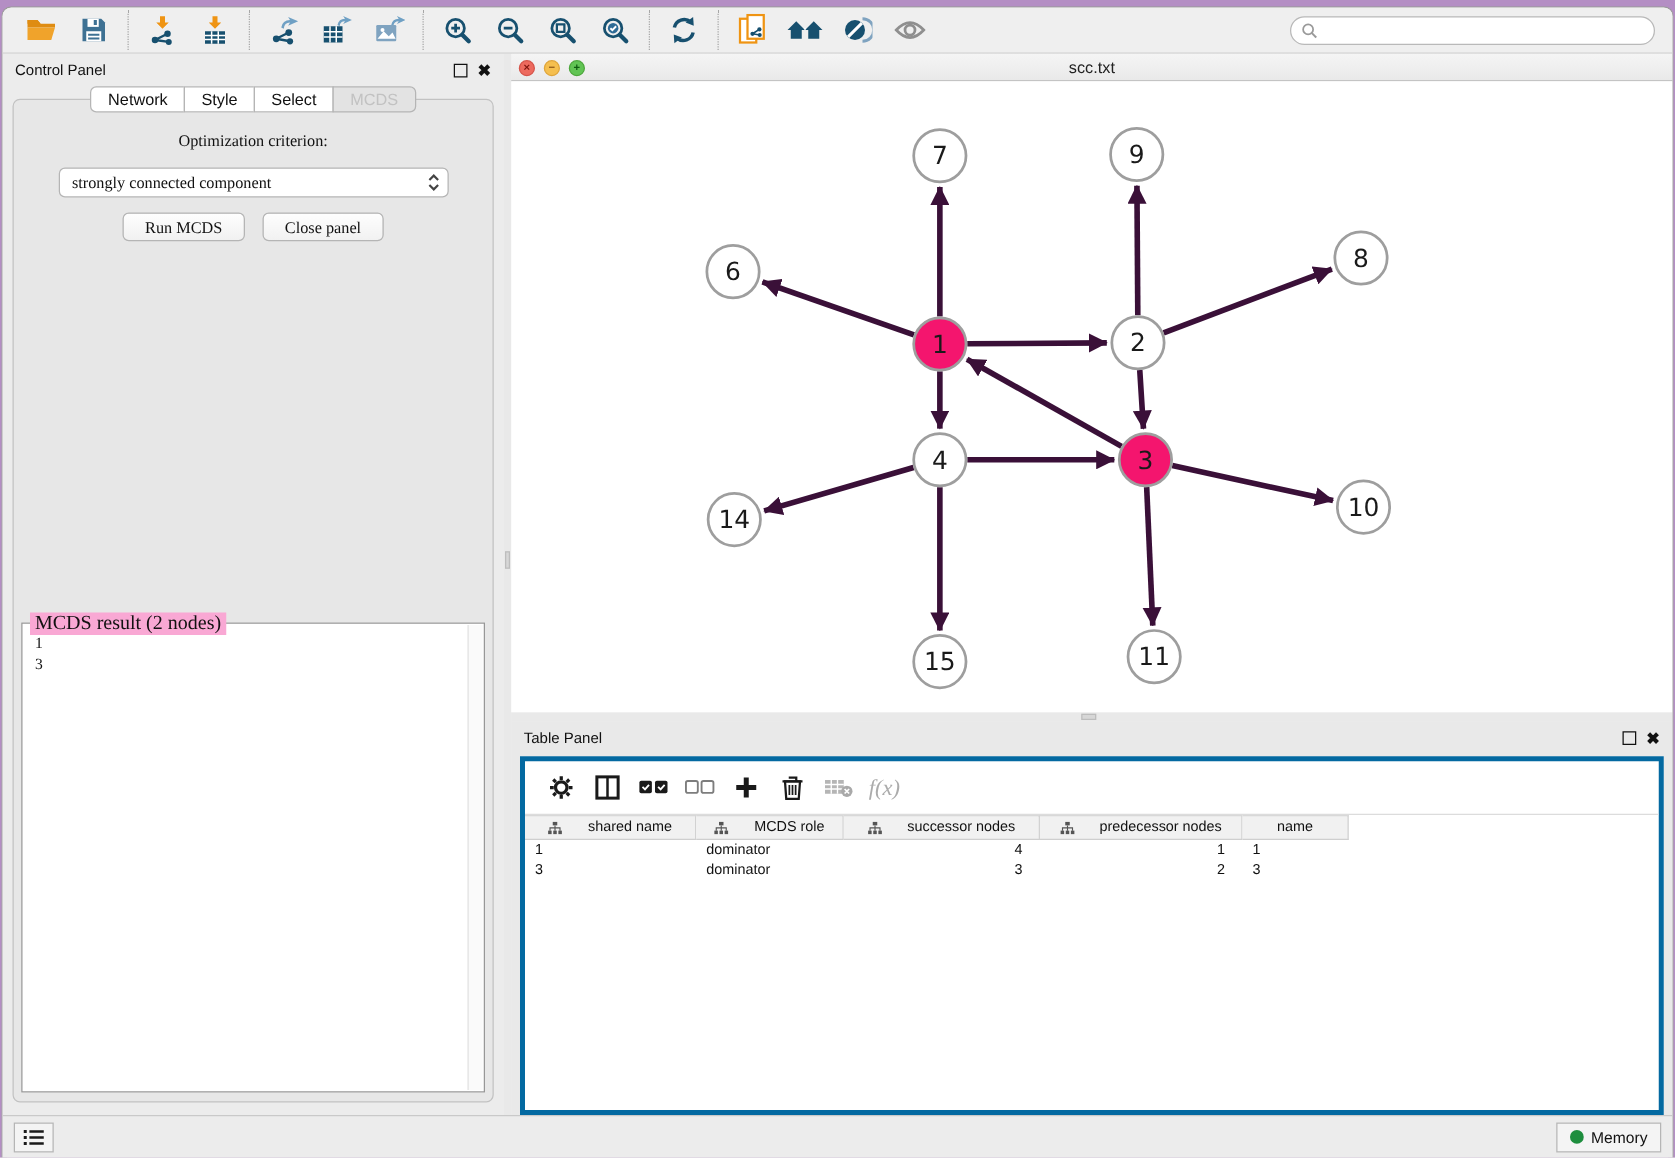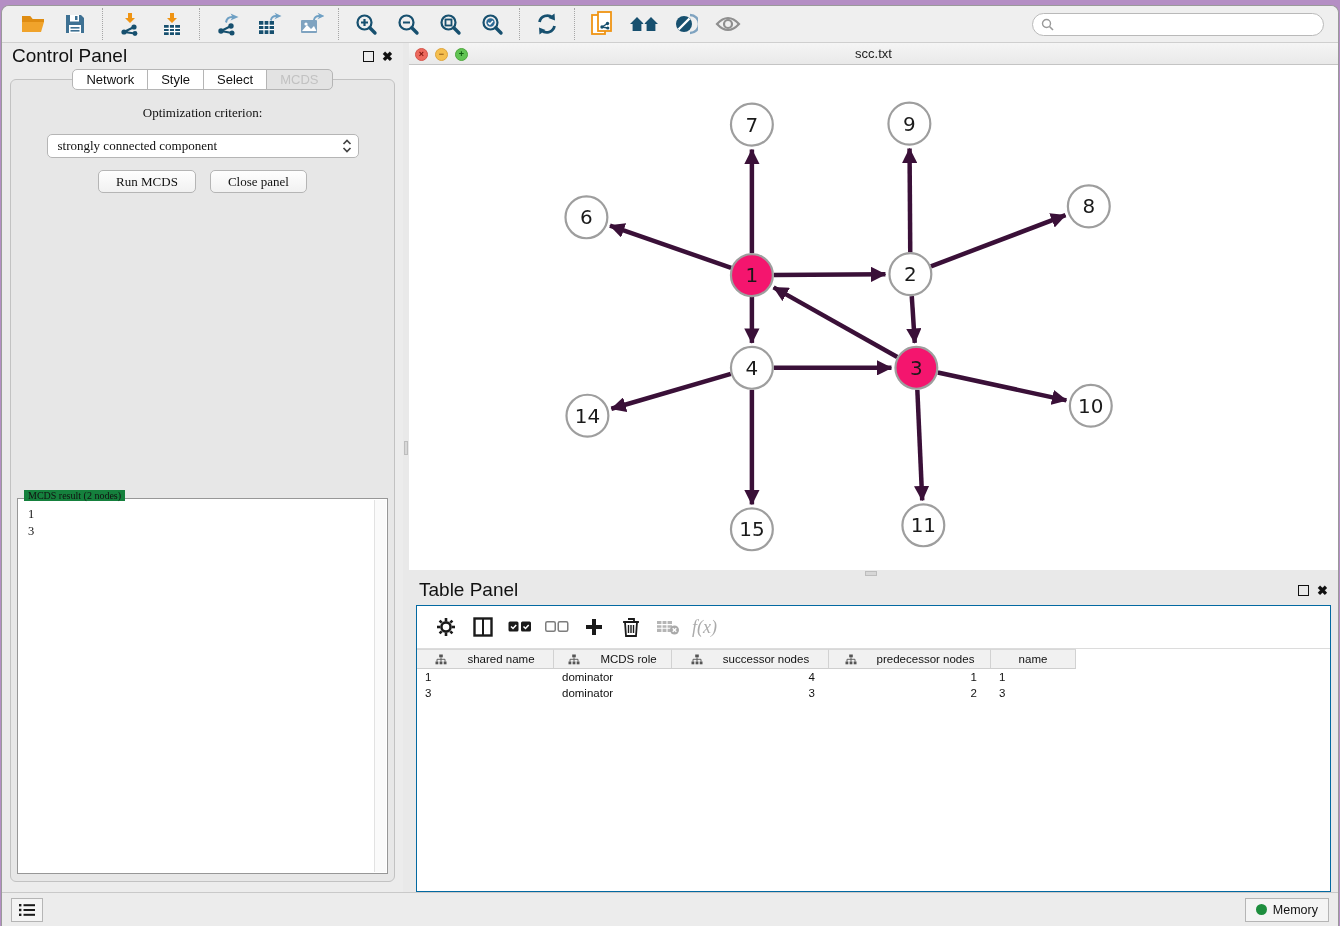--- a/index.html
+++ b/index.html
@@ -26,62 +26,62 @@
   .search-wrap input { border:none; outline:none; flex:1; font-size:12px; margin-left:5px; background:transparent; }
 
   
   .main { flex:1; display:flex; min-height:0; }
   .vsplit { width:6px; background:#e9e9e9; position:relative; flex:none; }
   .vsplit .handle { position:absolute; top:398px; left:1px; width:4px; height:14px; background:#d7d7d7; border:1px solid #bdbdbd; }
 
   
   .control-panel { width:401px; flex:none; background:#ececec; display:flex; flex-direction:column; }
   .panel-head { height:26px; display:flex; align-items:center; padding:0 10px; flex:none; }
-  .panel-head .ptitle { font-size:19px; color:#111; }
+  .panel-head .ptitle { font-size:12px; color:#111; }
   .panel-head .pbtns { margin-left:auto; display:flex; align-items:center; gap:8px; }
   .float-ic { width:11px; height:11px; border:1.6px solid #111; display:inline-block; }
   .close-ic { font-size:13px; font-weight:bold; color:#111; line-height:11px; }
   .cp-tabs { display:flex; justify-content:center; position:relative; z-index:2; margin-bottom:-11px; flex:none; }
   .tab { height:21px; padding:0 13px; font-size:13px; background:#fff; border:1px solid #b5b5b5; color:#111;
     display:flex; align-items:center; margin-left:-1px; }
   .tab:first-child { border-radius:5px 0 0 5px; margin-left:0; }
   .tab:last-child { border-radius:0 5px 5px 0; }
   .tab.active { background:#e3e3e3; color:#c2c2c2; }
   .cp-body { flex:1; margin:0 8px 10px; border:1px solid #c2c2c2; border-radius:6px; background:#e7e7e7;
     padding-top:25px; display:flex; flex-direction:column; min-height:0;font-family:Liberation Serif, serif; }
   .opt-label { text-align:center; font-size:13px; color:#111; }
   .dropdown { width:312px; height:24px; margin:13px auto 0; background:#fff; border:1px solid #b5b5b5;
     border-radius:5px; display:flex; align-items:center; padding:0 6px 0 10px; font-size:13px; color:#111; }
   .dropdown .chev { margin-left:auto; }
   .btn-row { display:flex; justify-content:center; gap:14px; margin-top:12px; }
   .pushbtn { height:23px; padding:0 17px; font-size:13px; color:#111; background:linear-gradient(#fefefe,#f1f1f1);
     border:1px solid #b5b5b5; border-radius:5px; display:flex; align-items:center; }
   .result-box { margin:auto 6px 7px; height:376px; border:1px solid #979797; background:#fff; position:relative; flex:none; }
-  .result-label { position:absolute; top:-9px; left:6px; background:#15803d; padding:0 4px; font-size:10px; color:#111; }
+  .result-label { position:absolute; top:-9px; left:6px; background:#f9a8d4; padding:0 4px; font-size:16px; color:#111; }
   .result-lines { padding:7px 10px; font-size:12.5px; color:#111; line-height:17px; }
   .result-scroll { position:absolute; top:1px; right:1px; bottom:1px; width:12px; background:#fafafa; border-left:1px solid #e2e2e2; }
 
   
   .right-col { flex:1; display:flex; flex-direction:column; min-width:0; }
   .net-titlebar { height:22px; background:linear-gradient(#f5f5f5,#e9e9e9); border-bottom:1px solid #c4c4c4;
     position:relative; display:flex; align-items:center; justify-content:center; flex:none; }
   .net-title { font-size:13px; color:#222; }
   .lights { position:absolute; left:6px; top:5px; display:flex; gap:7px; }
   .light { width:13px; height:13px; border-radius:50%; font-size:9px; font-weight:bold; display:flex;
     align-items:center; justify-content:center; line-height:1; }
   .light.red { background:#ed6a5e; border:1px solid #d5544a; color:#7c120b; }
   .light.yellow { background:#f5bf4f; border:1px solid #dfa53b; color:#90591a; }
   .light.green { background:#61c454; border:1px solid #4da73c; color:#0e5c10; }
   .net-canvas { height:505px; background:#fff; flex:none; position:relative; }
   .hsplit { height:7px; background:#e9e9e9; position:relative; flex:none; }
   .hsplit .handle { position:absolute; left:456px; top:1px; width:12px; height:5px; background:#d7d7d7; border:1px solid #bdbdbd; }
 
   
   .table-panel { flex:1; background:#e9e9e9; display:flex; flex-direction:column; min-height:0; }
-  .tp-white { flex:1; margin:2px 7px 0; background:#fff; border:1px solid #0369a1; display:flex; flex-direction:column; min-height:0; }
+  .tp-white { flex:1; margin:2px 7px 0; background:#fff; border:4px solid #0369a1; display:flex; flex-direction:column; min-height:0; }
   .tp-toolbar { height:43px; display:flex; align-items:center; padding:0 10px; border-bottom:1px solid #dcdcdc; flex:none; }
   .tp-toolbar .tbtn { width:37px; }
   .fx { font-family:"Liberation Serif", serif; font-style:italic; font-size:18px; color:#ababab; }
   .grid-header { display:flex; height:20px; flex:none; }
   .gh-cell { background:#f1f1f1; border-right:1px solid #d2d2d2; border-top:1px solid #d8d8d8; border-bottom:1px solid #cfcfcf;
     font-size:11.5px; color:#111; display:flex; align-items:center; justify-content:center; gap:20px; }
   .grid-row { display:flex; height:16px; flex:none; }
   .gr-cell { font-size:11.5px; color:#111; display:flex; align-items:center; padding:0 8px; }
   .gr-cell.r { justify-content:flex-end; padding-right:14px; }
   .tp-tabs { height:30px; display:flex; align-items:center; justify-content:center; flex:none; }

